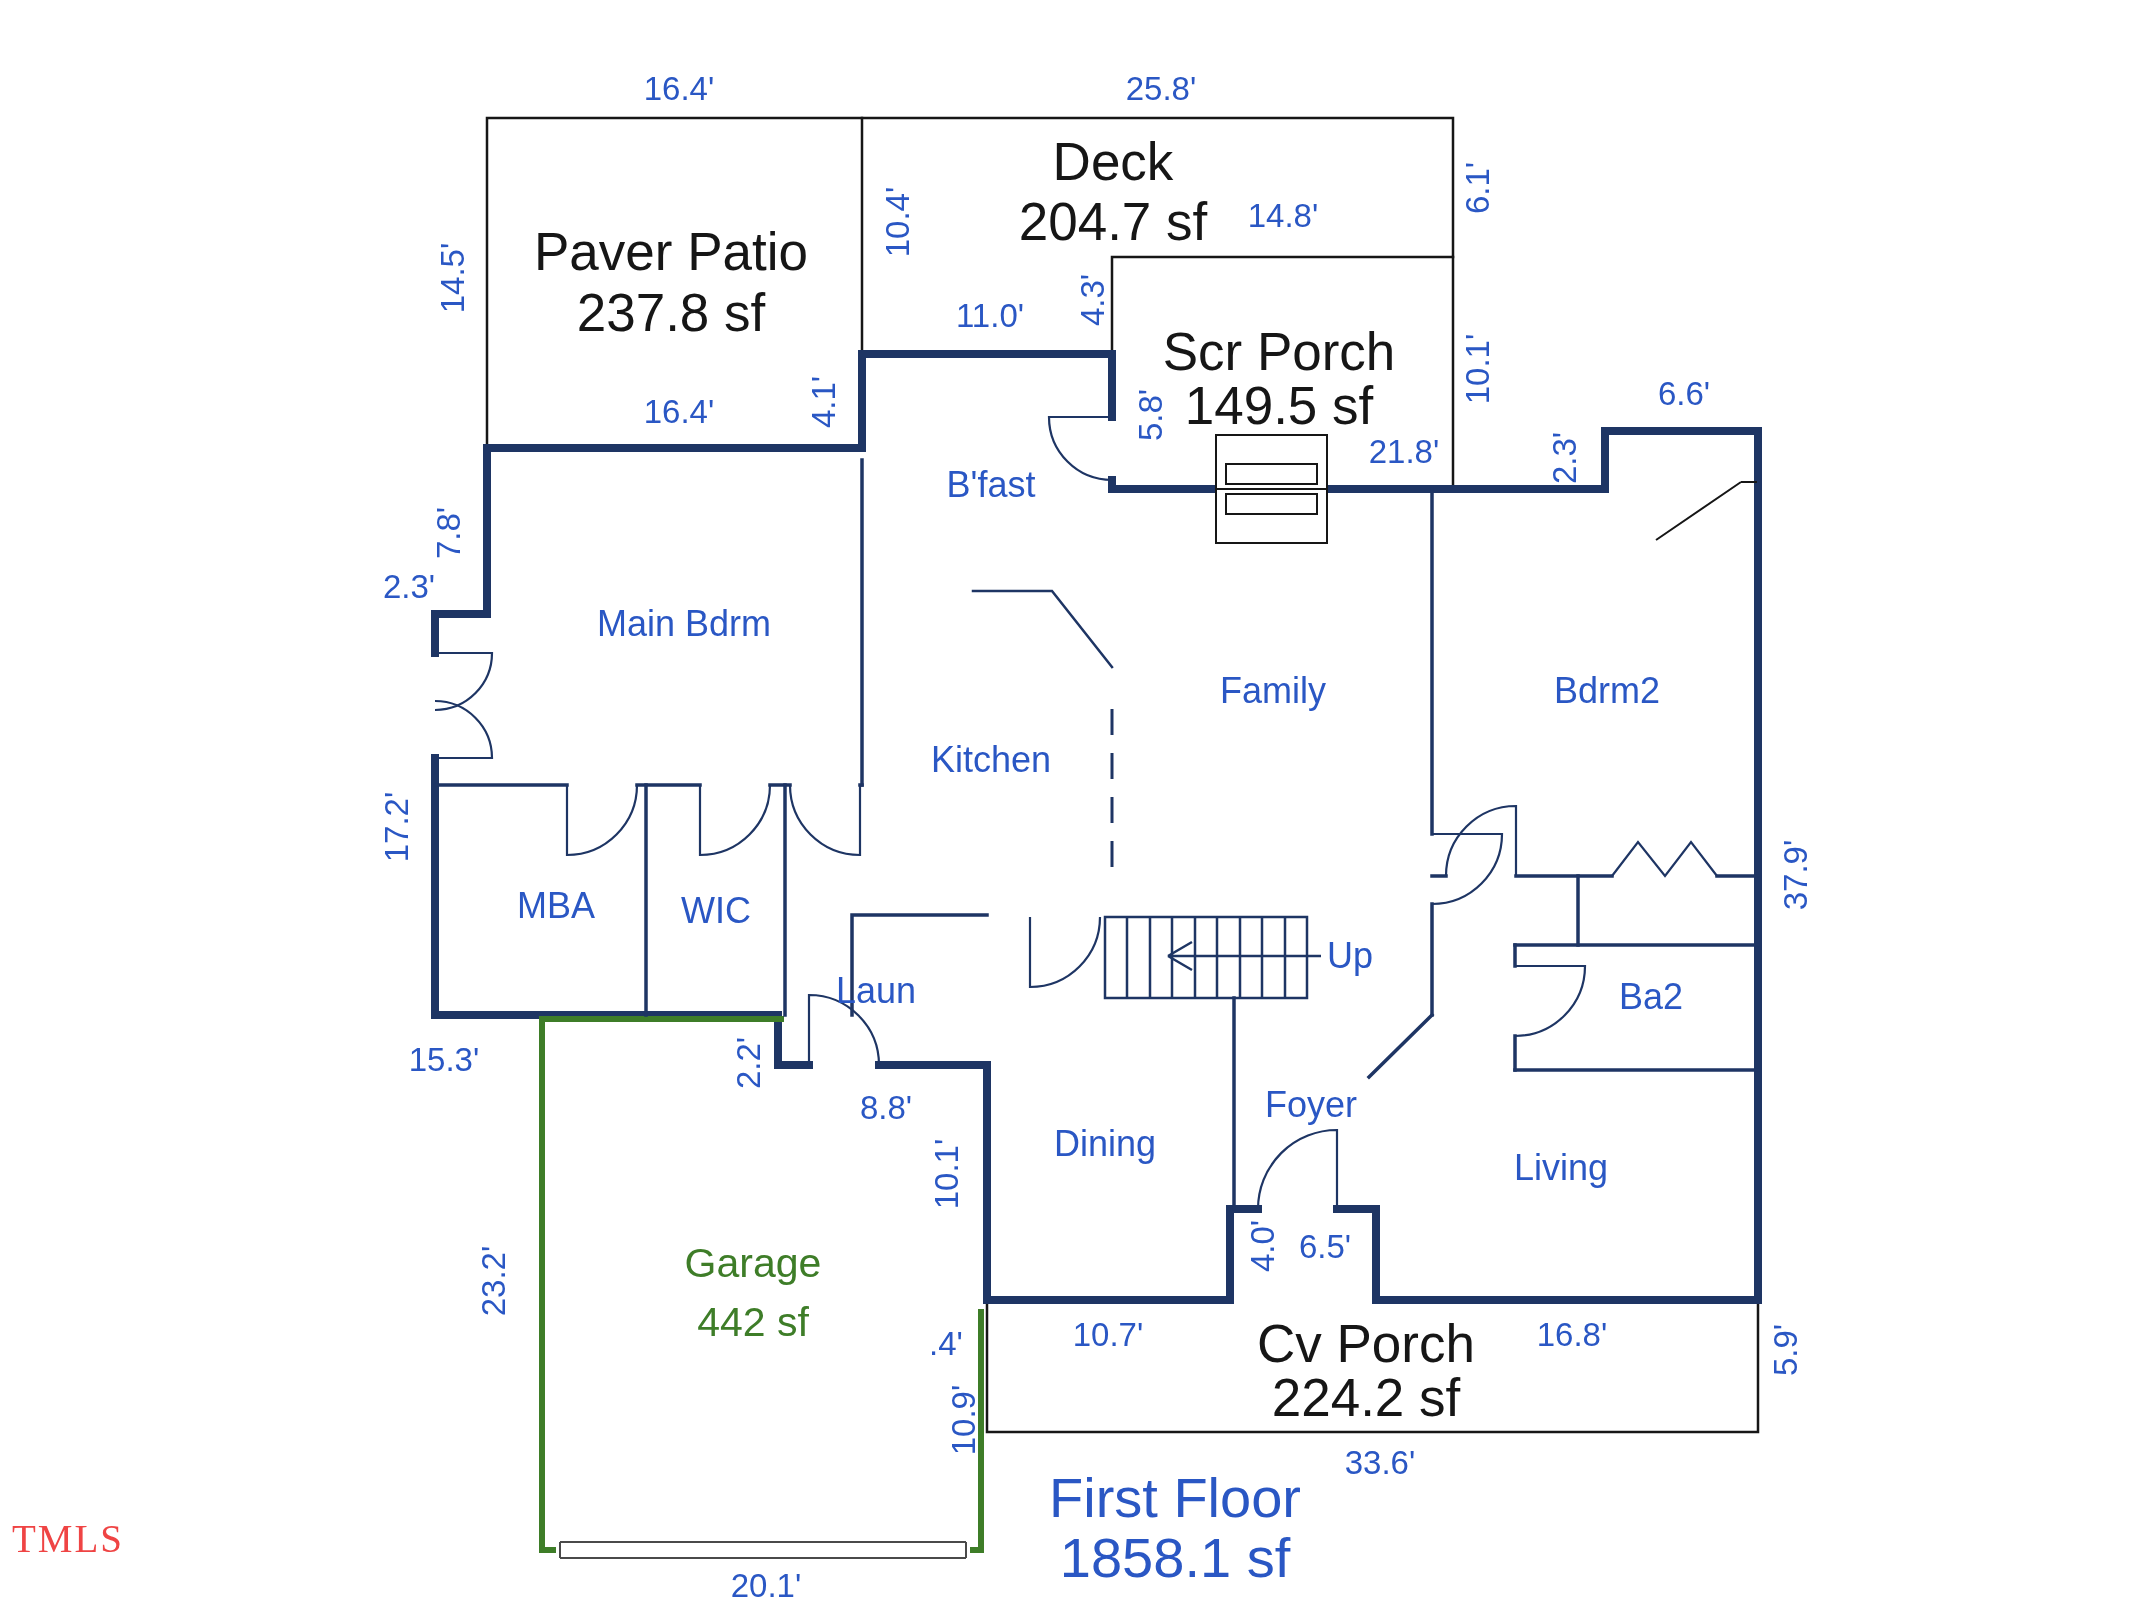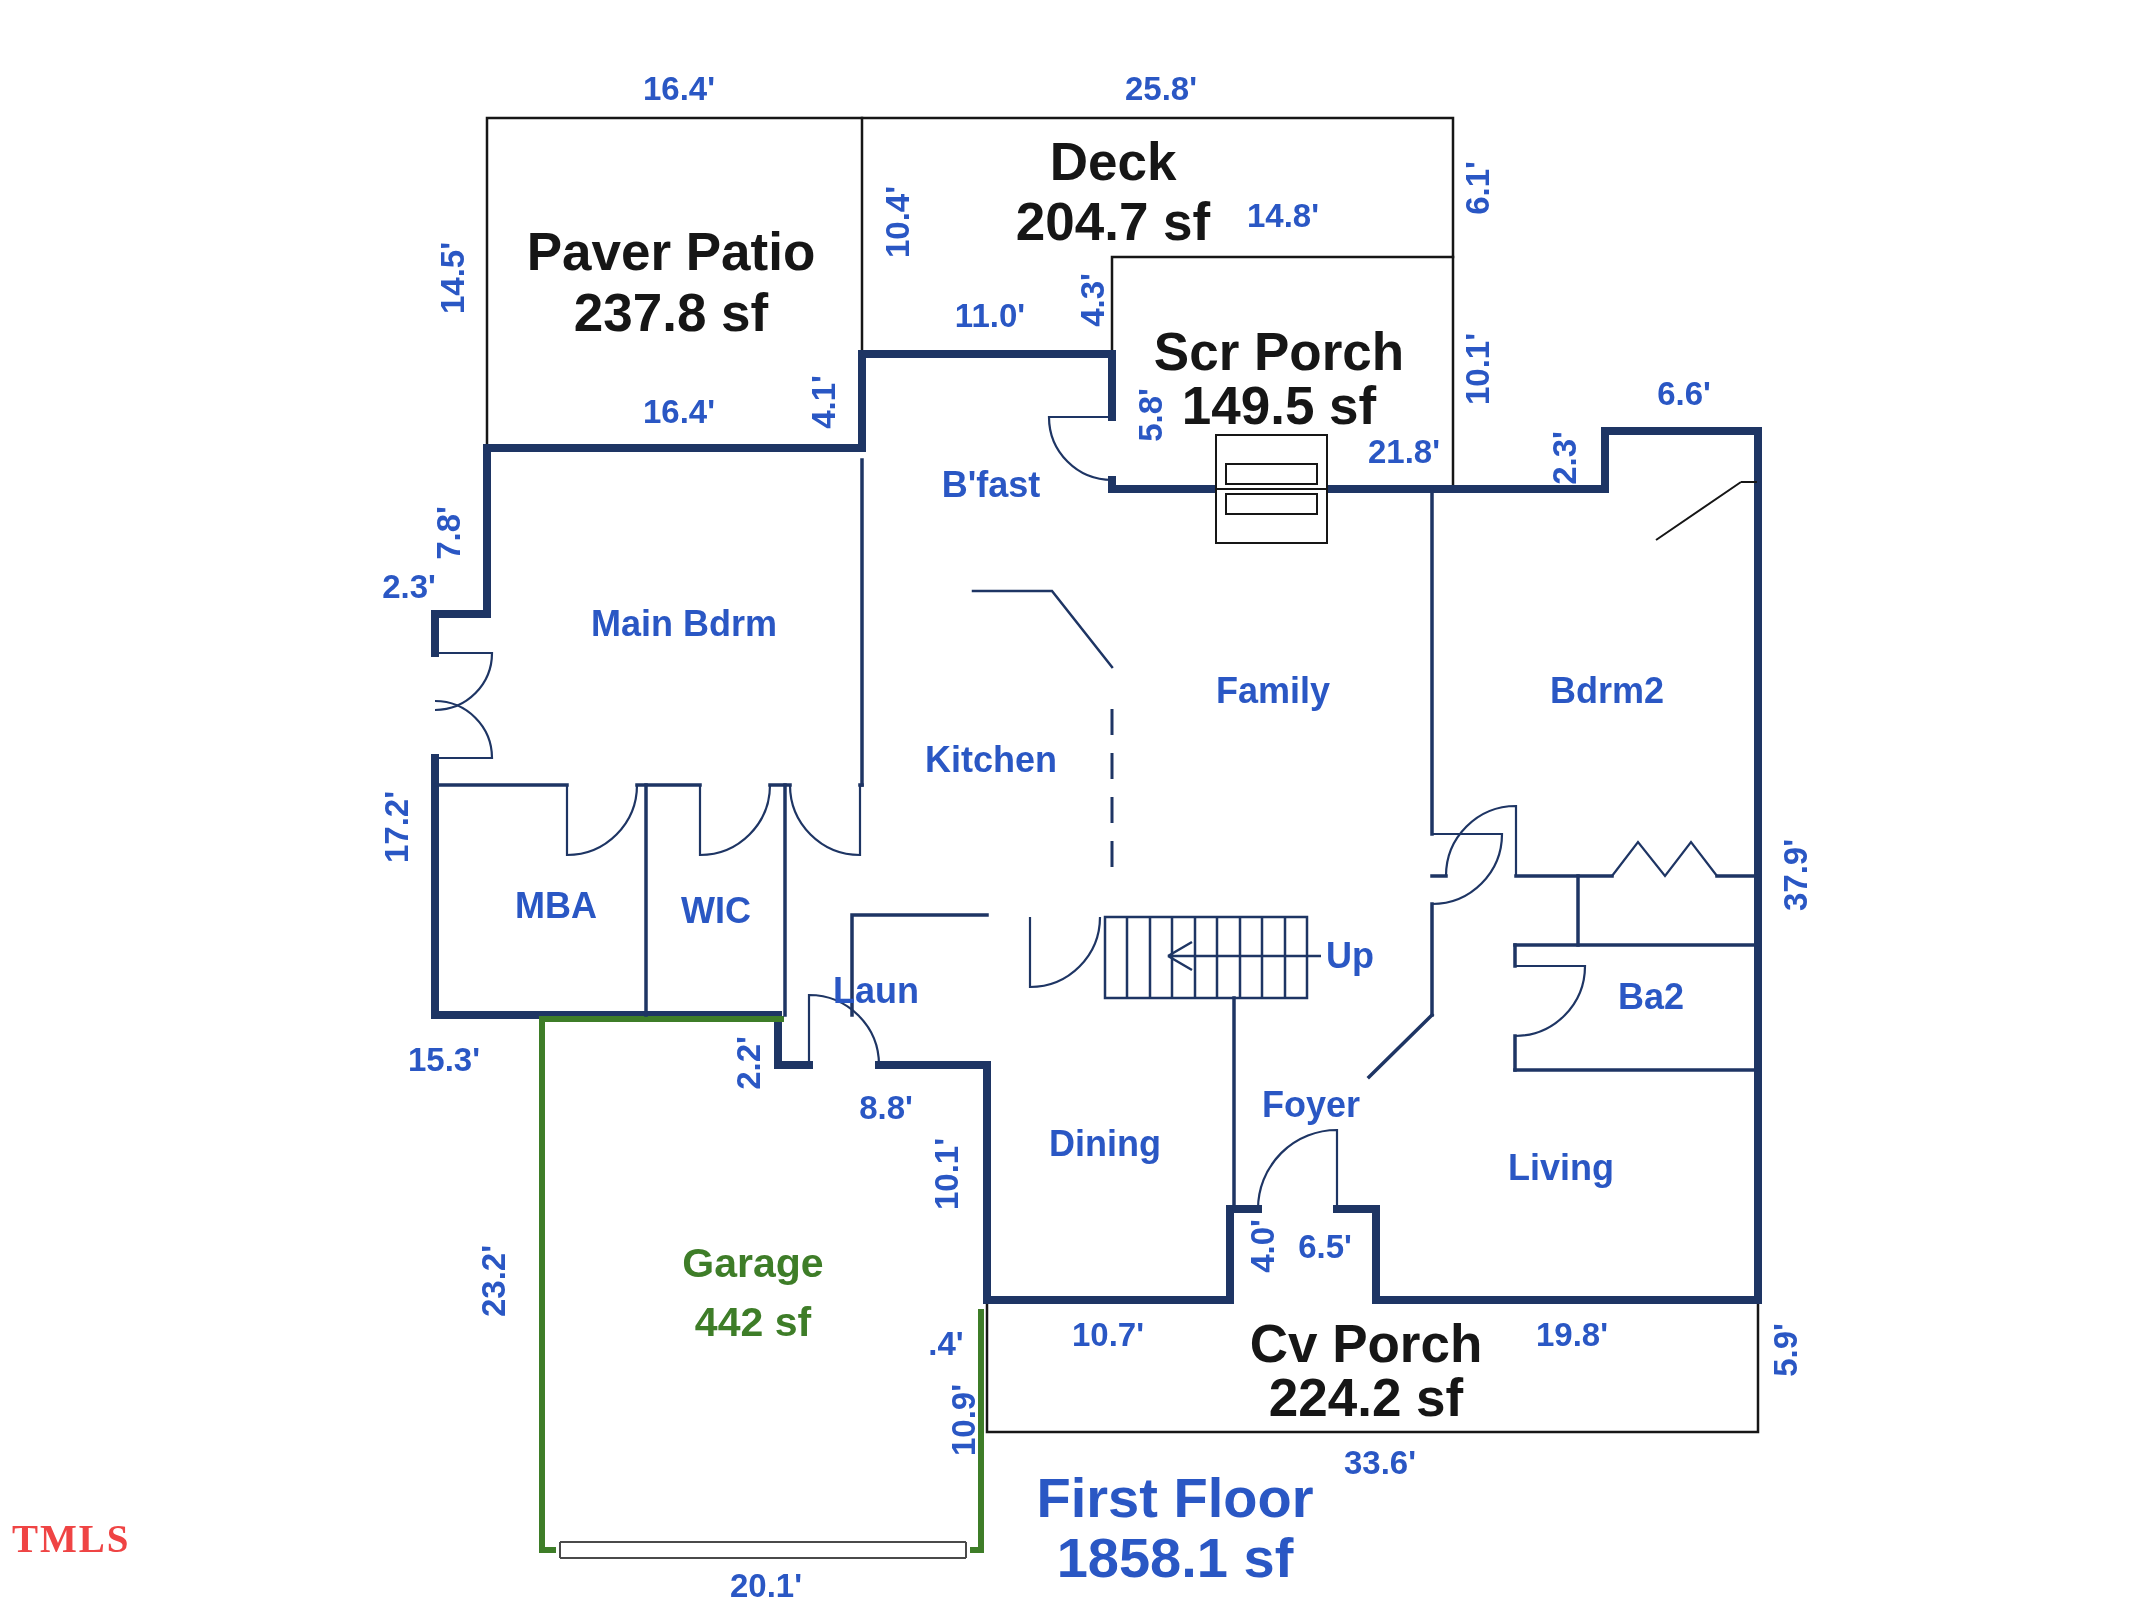--- a/index.html
+++ b/index.html
@@ -1,17 +1,17 @@
 <!DOCTYPE html>
 <html style="--wall: #1e3564; --garage: #3e7d28; --blue: #2a57c4; --ink: #161616;"><head>
 <meta charset="utf-8">
 <style>
   html,body{margin:0;padding:0;background:#ffffff;}
   .canvas{position:relative;width:2156px;height:1600px;background:#fff;overflow:hidden;
-          font-family:"Liberation Sans",sans-serif;font-weight:bold;}
+          font-family:"Liberation Sans",sans-serif;}
   .plan-svg{position:absolute;left:0;top:0;width:2156px;height:1600px;}
   .lbl{position:absolute;transform:translate(-50%,-50%);white-space:nowrap;line-height:1;}
   .lbl.rot{transform:translate(-50%,-50%) rotate(-90deg);}
   .dim{color:var(--blue,#2a57c4);font-size:33px;}
   .room{color:var(--blue,#2a57c4);font-size:36px;}
   .area{color:var(--ink,#161616);font-size:53px;}
   .garage{color:var(--garage,#3e7d28);font-size:41px;}
   .title{color:var(--blue,#2a57c4);font-size:56px;}
   .watermark{position:absolute;left:12px;top:1516px;color:#ef4444;
              font-family:"Liberation Serif",serif;font-size:39px;letter-spacing:2px;}
@@ -119,21 +119,21 @@
       <div class="lbl dim rot" style="left: 1795px; top: 875px;">37.9'</div>
       <div class="lbl dim" style="left: 444px; top: 1059px; text-align: center;">15.3'</div>
       <div class="lbl dim rot" style="left: 748px; top: 1063px;">2.2'</div>
       <div class="lbl dim" style="left: 886px; top: 1107px;">8.8'</div>
       <div class="lbl dim rot" style="left: 946px; top: 1174px;">10.1'</div>
       <div class="lbl dim rot" style="left: 1262px; top: 1246px;">4.0'</div>
       <div class="lbl dim" style="left: 1325px; top: 1246px;">6.5'</div>
       <div class="lbl dim rot" style="left: 493px; top: 1281px;">23.2'</div>
       <div class="lbl dim" style="left: 946px; top: 1343px;">.4'</div>
       <div class="lbl dim" style="left: 1108px; top: 1334px;">10.7'</div>
-      <div class="lbl dim" style="left: 1572px; top: 1334px;">19.8'</div>
+      <div class="lbl dim" style="left: 1572px; top: 1334px;">16.8'</div>
       <div class="lbl dim rot" style="left: 1785px; top: 1350px;">5.9'</div>
       <div class="lbl dim rot" style="left: 963px; top: 1420px;">10.9'</div>
       <div class="lbl dim" style="left: 1380px; top: 1462px;">33.6'</div>
       <div class="lbl dim" style="left: 766px; top: 1585px;">20.1'</div>
       <div class="lbl room" style="left: 991px; top: 485px;">B'fast</div>
       <div class="lbl room" style="left: 684px; top: 624px;">Main Bdrm</div>
       <div class="lbl room" style="left: 1273px; top: 691px;">Family</div>
       <div class="lbl room" style="left: 1607px; top: 691px;">Bdrm2</div>
       <div class="lbl room" style="left: 991px; top: 760px;">Kitchen</div>
       <div class="lbl room" style="left: 556px; top: 906px; text-align: right;">MBA</div>

